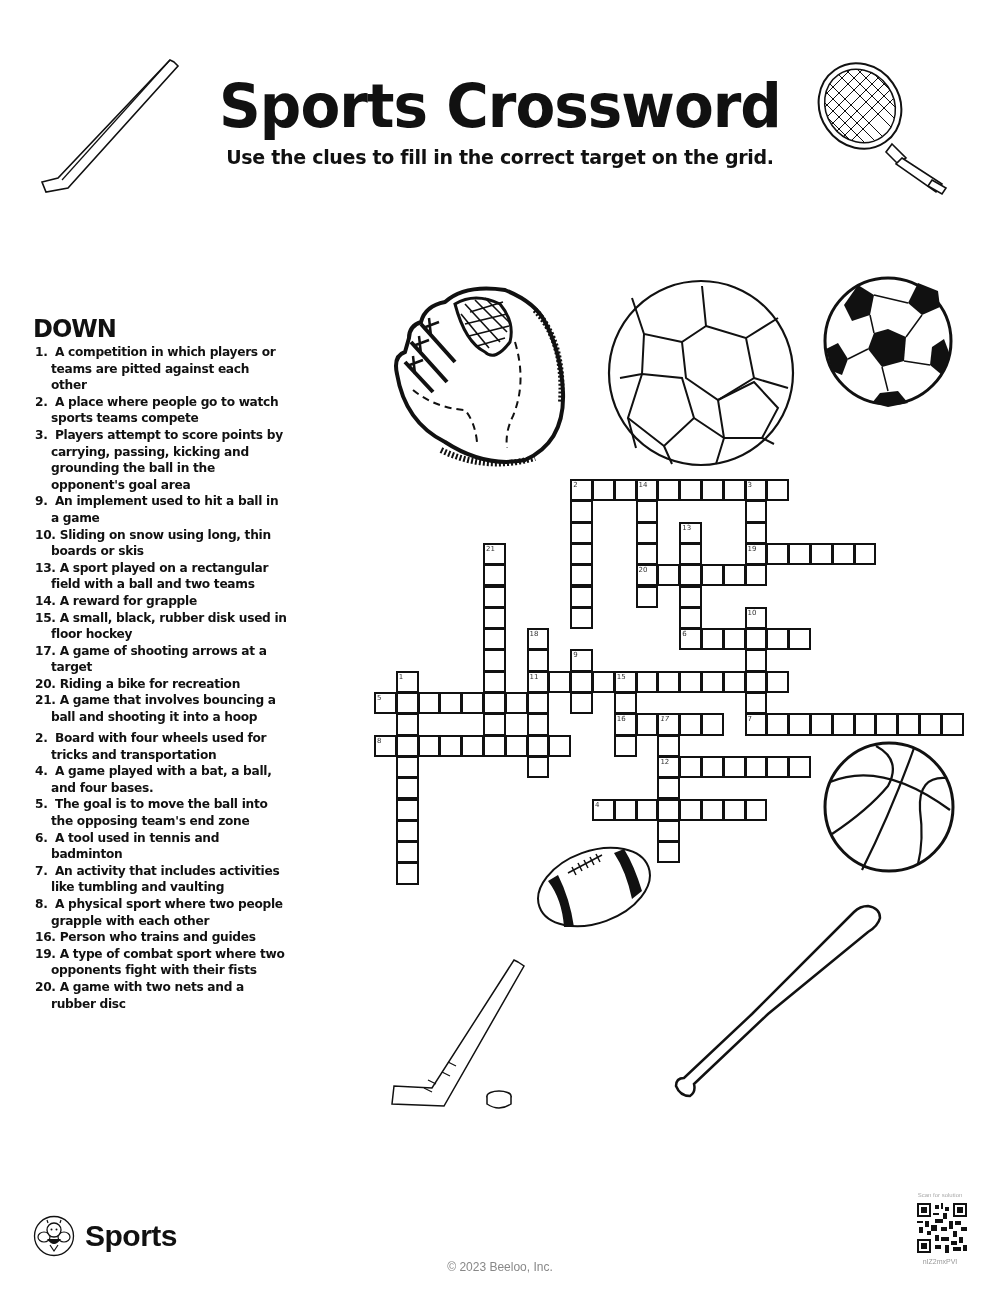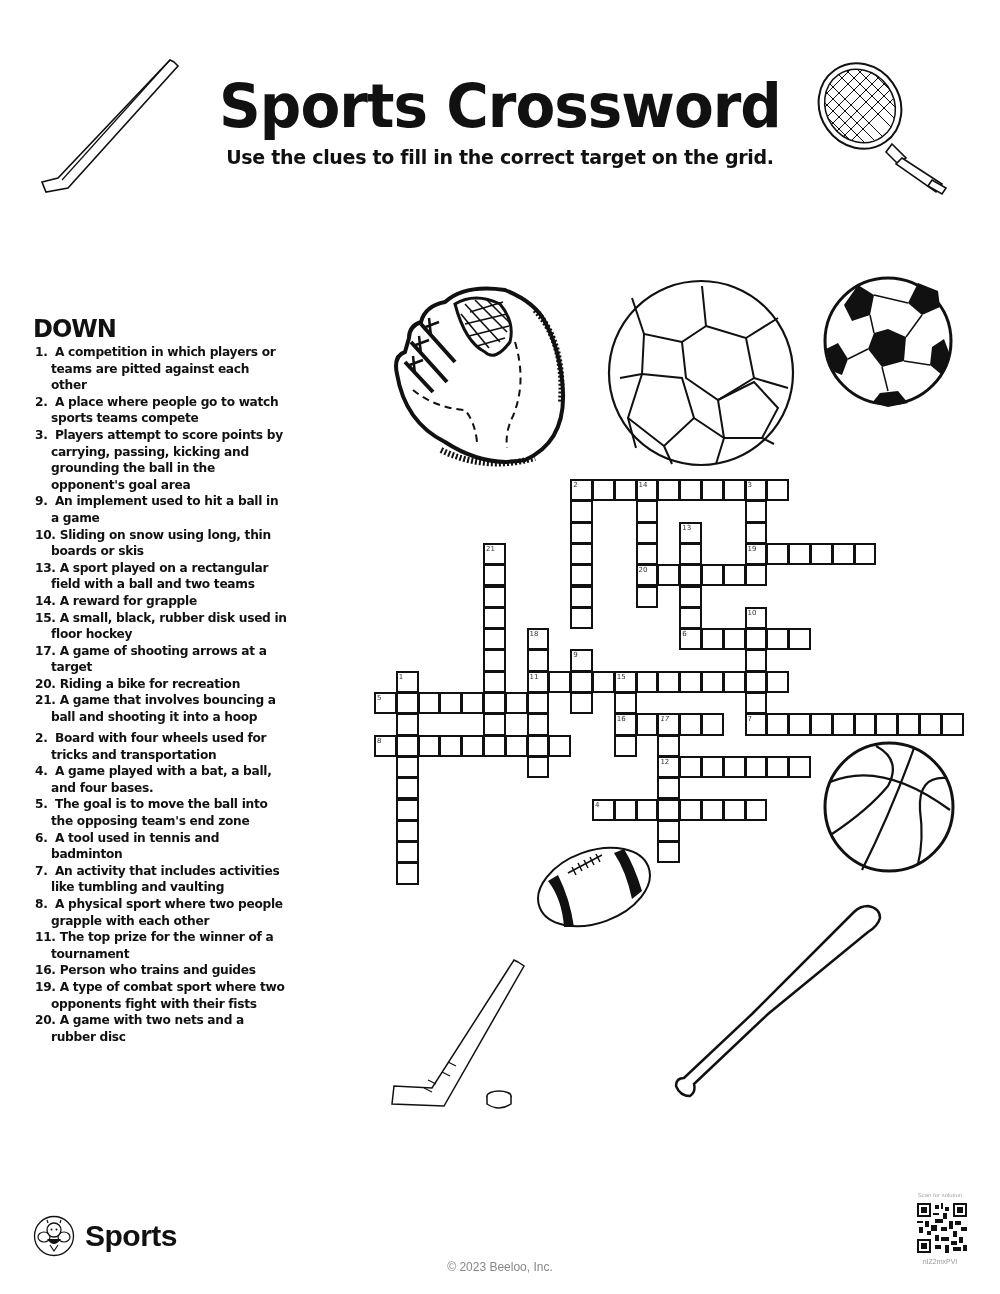--- a/index.html
+++ b/index.html
@@ -65,21 +65,20 @@
 </div>
 
 <div class="clues" style="top:730px">
   <div id="across-list">
       <div class="clue"><span class="num">2.</span> <span>Board with four wheels used for tricks and transportation</span></div>
       <div class="clue"><span class="num">4.</span> <span>A game played with a bat, a ball, and four bases.</span></div>
       <div class="clue"><span class="num">5.</span> <span>The goal is to move the ball into the opposing team's end zone</span></div>
       <div class="clue"><span class="num">6.</span> <span>A tool used in tennis and badminton</span></div>
       <div class="clue"><span class="num">7.</span> <span>An activity that includes activities like tumbling and vaulting</span></div>
       <div class="clue"><span class="num">8.</span> <span>A physical sport where two people grapple with each other</span></div>
-      <div class="clue"><span class="num">11.</span> <span>The top prize for the winner of a tournament</span></div>
       <div class="clue"><span class="num">16.</span> <span>Person who trains and guides</span></div>
       <div class="clue"><span class="num">19.</span> <span>A type of combat sport where two opponents fight with their fists</span></div>
       <div class="clue"><span class="num">20.</span> <span>A game with two nets and a rubber disc</span></div>
     </div>
 </div>
 
 <svg class="art" style="left:385px;top:282px" width="200" height="190" viewBox="0 0 200 190">
   <path d="M20 70 Q8 74 12 92 Q20 140 60 160 Q100 186 140 178 Q180 160 178 110 Q176 70 160 40 Q150 20 120 8 Q80 2 60 20 Q40 24 36 40 Q24 44 24 56 Z" fill="#fff" stroke="#111" stroke-width="4"></path>
   <path d="M70 22 Q90 10 115 22 Q130 40 125 60 Q110 80 100 70 Q80 60 70 22 Z" fill="#fff" stroke="#111" stroke-width="3"></path>
   <g stroke="#111" stroke-width="1.6">

